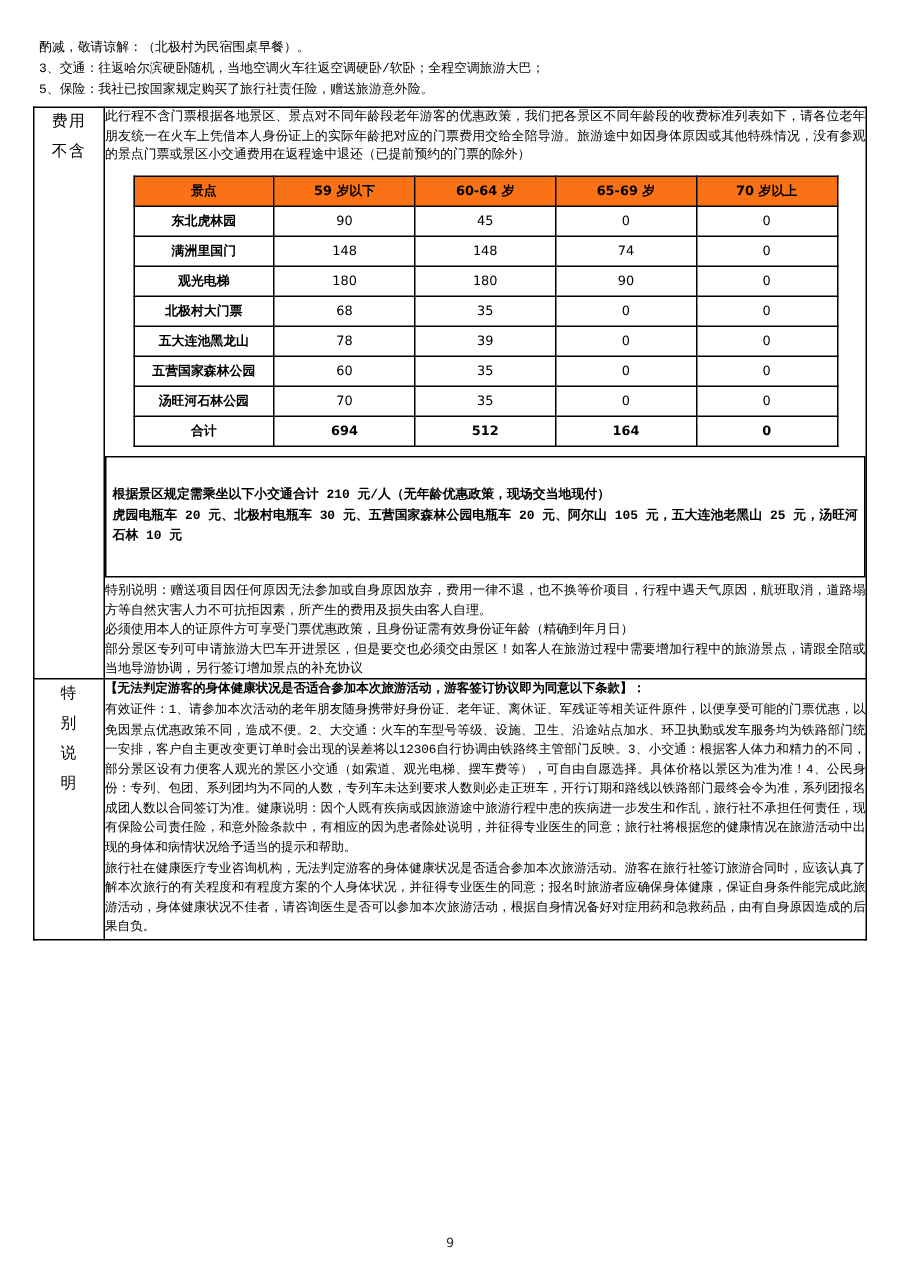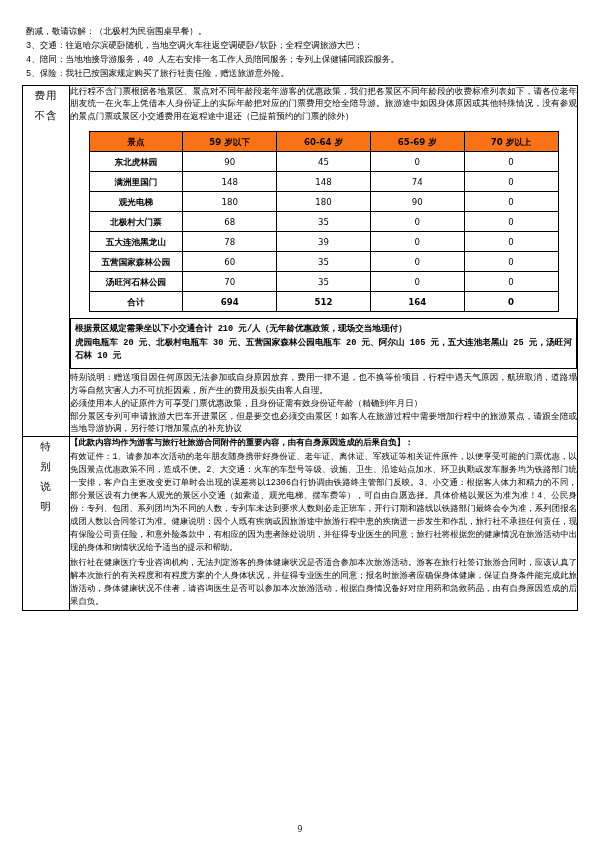--- a/index.html
+++ b/index.html
@@ -76,21 +76,21 @@
   }
   table.price td.name {
     font-weight: bold;
   }
   table.price tr.total td {
     font-weight: bold;
     text-align: center;
   }
   .hl-box {
     border: 1px solid #000;
-    padding: 4px 4px;
+    padding: 19px 4px;
     margin: 2px 0 3px 0;
   }
   .hl-box .para { margin: 0 0 1px 0; font-weight: bold; }
   .note-lines .para { margin-bottom: 0px; }
   .special-cell {
     padding: 4px 6px 6px 6px;
     font-size: 8.4px;
     line-height: 1.55;
     text-align: justify;
   }
@@ -111,21 +111,20 @@
   .top-lines .para { margin-bottom: 1px; }
 </style>
 </head>
 <body>
 
 <div class="page">
 
   <div class="top-lines">
     <p class="para">酌减，敬请谅解：（北极村为民宿围桌早餐）。</p>
     <p class="para">3、交通：往返哈尔滨硬卧随机，当地空调火车往返空调硬卧/软卧；全程空调旅游大巴；</p>
-    <p class="para">4、陪同：当地地接导游服务，40 人左右安排一名工作人员陪同服务；专列上保健辅同跟踪服务。</p>
     <p class="para">5、保险：我社已按国家规定购买了旅行社责任险，赠送旅游意外险。</p>
   </div>
 
   <table class="outer-table">
     <tbody>
       <tr>
         <td class="label-cell">
           <div>费用</div>
           <div>不含</div>
         </td>
@@ -219,21 +218,21 @@
 
 
       <tr>
         <td class="label-cell">
           <div>特</div>
           <div>别</div>
           <div>说</div>
           <div>明</div>
         </td>
         <td class="special-cell">
-          <p class="para b">【此款内容均作为游客与旅行社旅游合同附件的重要内容，由有自身原因造成的后果自负】：</p>
+          <p class="para b">【无法判定游客的身体健康状况是否适合参加本次旅游活动，游客签订协议即为同意以下条款】：</p>
           <p class="para">有效证件：1、请参加本次活动的老年朋友随身携带好身份证、老年证、离休证、军残证等相关证件原件，以便享受可能的门票优惠，以免因景点优惠政策不同，造成不便。2、大交通：火车的车型号等级、设施、卫生、沿途站点加水、环卫执勤或发车服务均为铁路部门统一安排，客户自主更改变更订单时会出现的误差将以12306自行协调由铁路终主管部门反映。3、小交通：根据客人体力和精力的不同，部分景区设有力便客人观光的景区小交通（如索道、观光电梯、摆车费等），可自由自愿选择。具体价格以景区为准为准！4、公民身份：专列、包团、系列团均为不同的人数，专列车未达到要求人数则必走正班车，开行订期和路线以铁路部门最终会令为准，系列团报名成团人数以合同签订为准。健康说明：因个人既有疾病或因旅游途中旅游行程中患的疾病进一步发生和作乱，旅行社不承担任何责任，现有保险公司责任险，和意外险条款中，有相应的因为患者除处说明，并征得专业医生的同意；旅行社将根据您的健康情况在旅游活动中出现的身体和病情状况给予适当的提示和帮助。</p>
           <p class="para">旅行社在健康医疗专业咨询机构，无法判定游客的身体健康状况是否适合参加本次旅游活动。游客在旅行社签订旅游合同时，应该认真了解本次旅行的有关程度和有程度方案的个人身体状况，并征得专业医生的同意；报名时旅游者应确保身体健康，保证自身条件能完成此旅游活动，身体健康状况不佳者，请咨询医生是否可以参加本次旅游活动，根据自身情况备好对症用药和急救药品，由有自身原因造成的后果自负。</p>
         </td>
       </tr>
     </tbody>
   </table>
 
   <div class="pagenum">9</div>
 </div>
 

